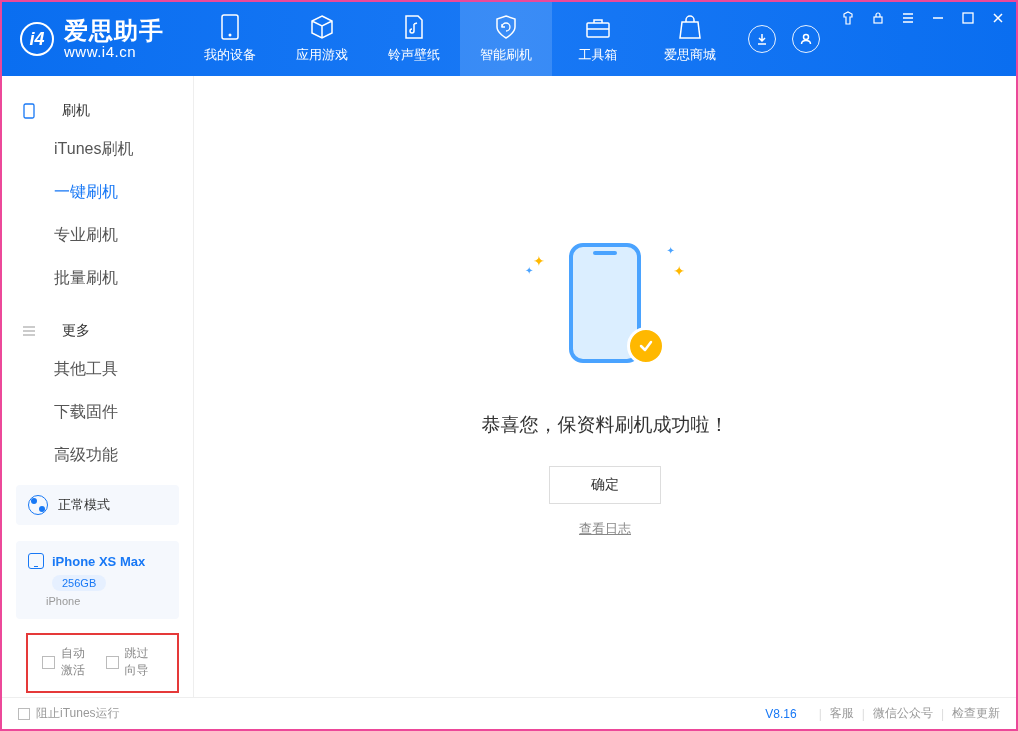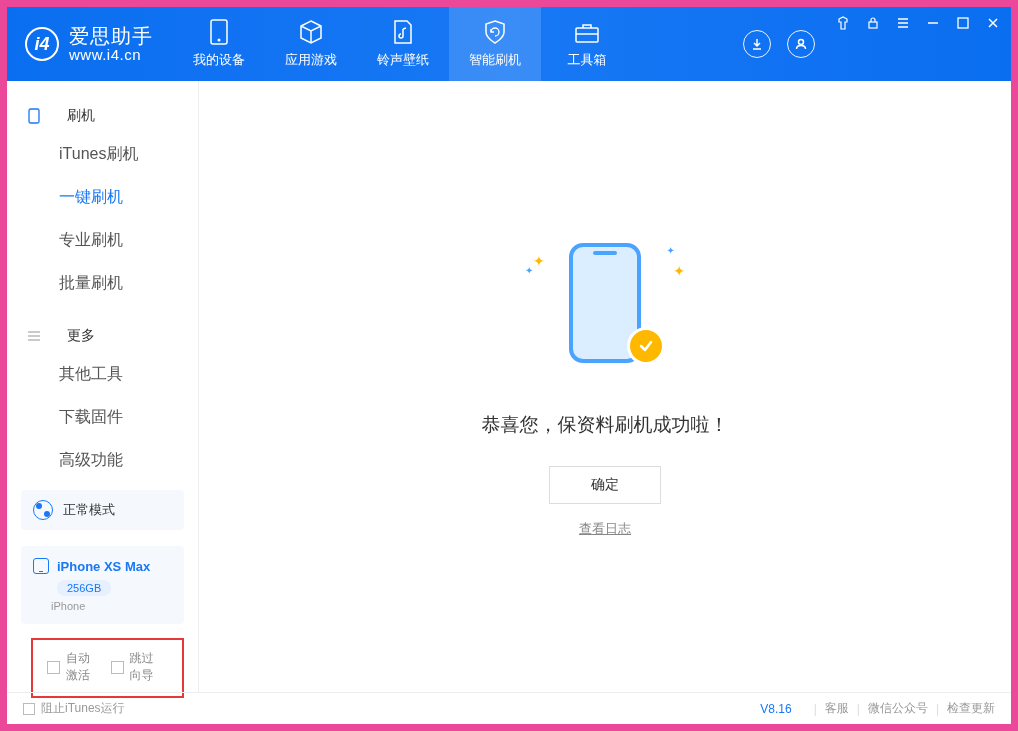--- a/index.html
+++ b/index.html
@@ -1,32 +1,32 @@
 <!DOCTYPE html>
 <html><head>
 <meta charset="utf-8">
 <style>
 * { margin: 0; padding: 0; box-sizing: border-box; font-family: "Microsoft YaHei", Arial, sans-serif; }
 body { background: #f5f5f5; display: flex; align-items: center; justify-content: center; height: 100vh; }
 .window {
-  width: 1018px; height: 731px; background: #fff; border: 7px solid #ec4899;
+  width: 1018px; height: 731px; background: #fff; border: 2px solid #ec4899;
   display: flex; flex-direction: column; overflow: hidden;
 }
 .titlebar {
   height: 74px; background: linear-gradient(90deg, #0a6ef0 0%, #1878f5 50%, #0a6ef0 100%);
   display: flex; align-items: stretch; color: #fff;
 }
 .logo-area { display: flex; align-items: center; padding: 0 20px 0 18px; gap: 10px; }
 .logo-circle {
   width: 34px; height: 34px; border: 2.5px solid #fff; border-radius: 50%;
   display: flex; align-items: center; justify-content: center; font-weight: bold; font-size: 18px;
   font-style: italic;
 }
 .logo-text { display: flex; flex-direction: column; line-height: 1.1; }
-.logo-title { font-size: 20px; font-weight: normal; letter-spacing: 1px; }
+.logo-title { font-size: 24px; font-weight: bold; letter-spacing: 1px; }
 .logo-sub { font-size: 15px; letter-spacing: 0.5px; }
 .tabs { display: flex; flex: 1; }
 .tab {
   width: 92px; display: flex; flex-direction: column; align-items: center; justify-content: center;
   gap: 6px; cursor: pointer; position: relative;
 }
 .tab.active { background: rgba(255,255,255,0.15); }
 .tab-icon { width: 26px; height: 26px; display: flex; align-items: center; justify-content: center; }
 .tab-label { font-size: 13px; }
 .win-controls { display: flex; align-items: flex-start; padding: 8px 10px 0 0; gap: 14px; }
@@ -170,20 +170,28 @@
       </div>
       <div class="tab">
         <div class="tab-icon">
             <svg width="26" height="24" viewBox="0 0 26 24">
               <rect x="2" y="8" width="22" height="14" rx="1" fill="none" stroke="#fff" stroke-width="1.5"></rect>
               <path d="M9 8 V5 H17 V8 M2 14 H24" fill="none" stroke="#fff" stroke-width="1.5"></path>
             </svg>
           </div>
         <div class="tab-label">工具箱</div>
       </div>
+      <div class="tab">
+        <div class="tab-icon">
+            <svg width="24" height="26" viewBox="0 0 24 26">
+              <path d="M4 8 H20 L22 24 H2 Z M8 8 V6 A4 4 0 0 1 16 6 V8" fill="none" stroke="#fff" stroke-width="1.5"></path>
+            </svg>
+          </div>
+        <div class="tab-label">爱思商城</div>
+      </div>
     </div>
     <div class="right-icons">
       <div class="circ-icon">
           <svg width="14" height="14" viewBox="0 0 14 14">
             <path d="M7 2 V9 M4 6 L7 9 L10 6 M3 12 H11" stroke="#fff" stroke-width="1.5" fill="none"></path>
           </svg>
         </div>
       <div class="circ-icon">
           <svg width="14" height="14" viewBox="0 0 14 14">
             <circle cx="7" cy="5" r="2.5" stroke="#fff" stroke-width="1.5" fill="none"></circle>

